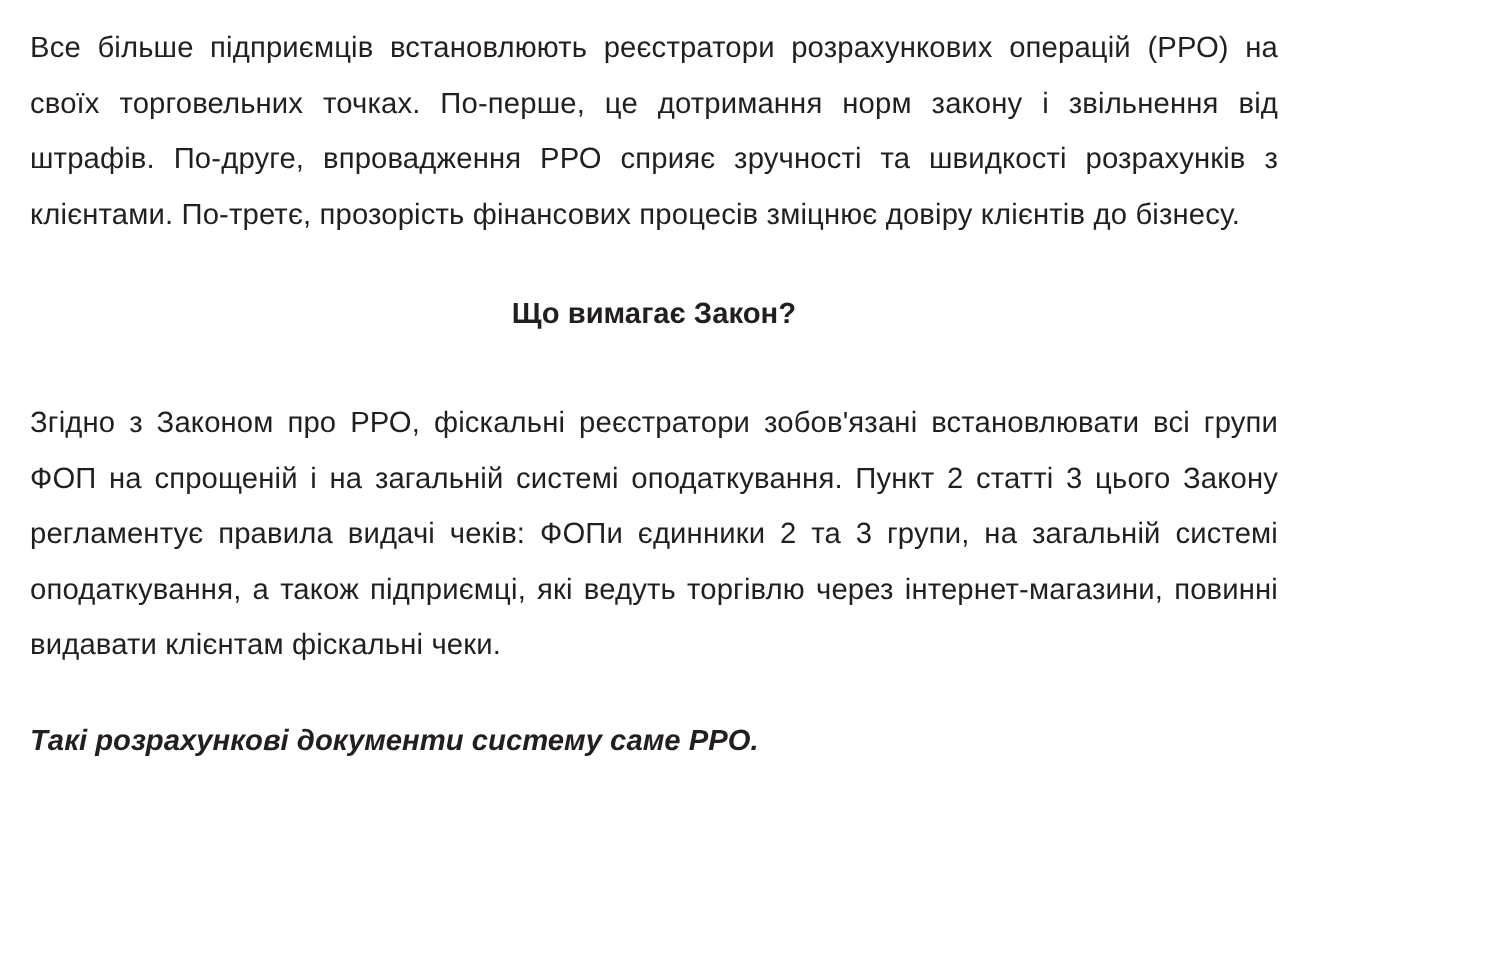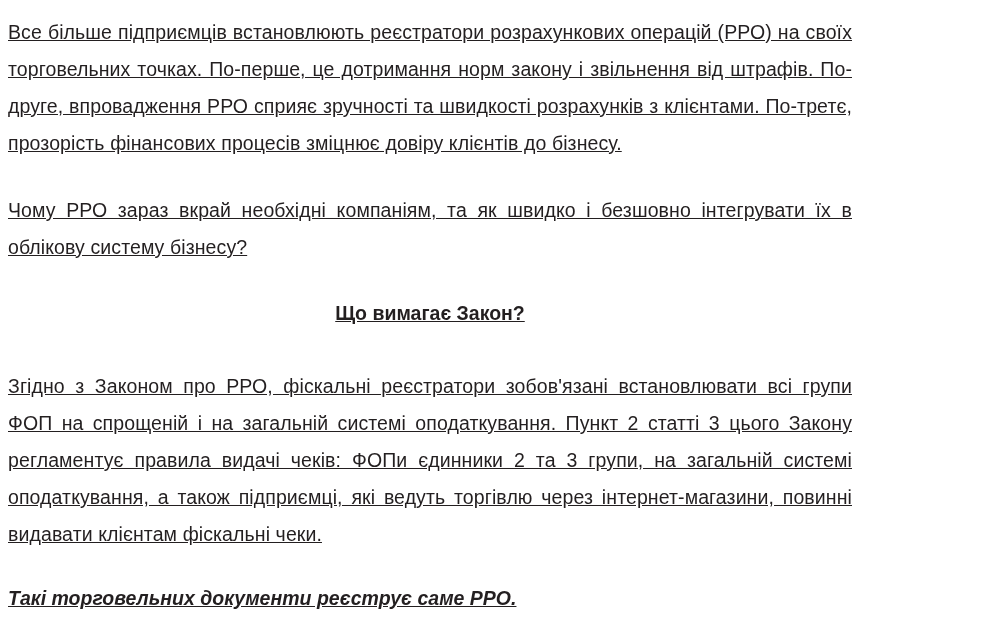--- a/index.html
+++ b/index.html
@@ -10,22 +10,21 @@
   body {
     width: 1000px;
     height: 637px;
     font-family: "Liberation Sans", sans-serif;
     color: #231f20;
     overflow: hidden;
   }
   .article {
     box-sizing: border-box;
     width: 868px;
-    padding: 14px 16px 0 8px;
-    text-decoration: underline;
+    padding: 14px 16px 0 20px;
   }
   .para {
     font-size: 19.5px;
     line-height: 37px;
     text-align: justify;
     text-justify: inter-word;
     margin: 0 0 30px 0;
     letter-spacing: 0.1px;
   }
   .para:last-child {
@@ -48,21 +47,20 @@
     margin: 0;
   }
 </style>
 </head>
 <body>
 
 <div class="article">
 
   <p class="para">Все більше підприємців встановлюють реєстратори розрахункових операцій (РРО) на своїх торговельних точках. По-перше, це дотримання норм закону і звільнення від штрафів. По-друге, впровадження РРО сприяє зручності та швидкості розрахунків з клієнтами. По-третє, прозорість фінансових процесів зміцнює довіру клієнтів до бізнесу.</p>
 
-  <p class="para">Чому РРО зараз вкрай необхідні компаніям, та як швидко і безшовно інтегрувати їх в облікову систему бізнесу?</p>
 
   <h2 class="heading">Що вимагає Закон?</h2>
 
   <p class="para">Згідно з Законом про РРО, фіскальні реєстратори зобов'язані встановлювати всі групи ФОП на спрощеній і на загальній системі оподаткування. Пункт 2 статті 3 цього Закону регламентує правила видачі чеків: ФОПи єдинники 2 та 3 групи, на загальній системі оподаткування, а також підприємці, які ведуть торгівлю через інтернет-магазини, повинні видавати клієнтам фіскальні чеки.</p>
 
-  <p class="emphasis">Такі торговельних документи реєструє саме РРО.</p>
+  <p class="emphasis">Такі розрахункові документи систему саме РРО.</p>
 
 </div>
 
 </body></html>

